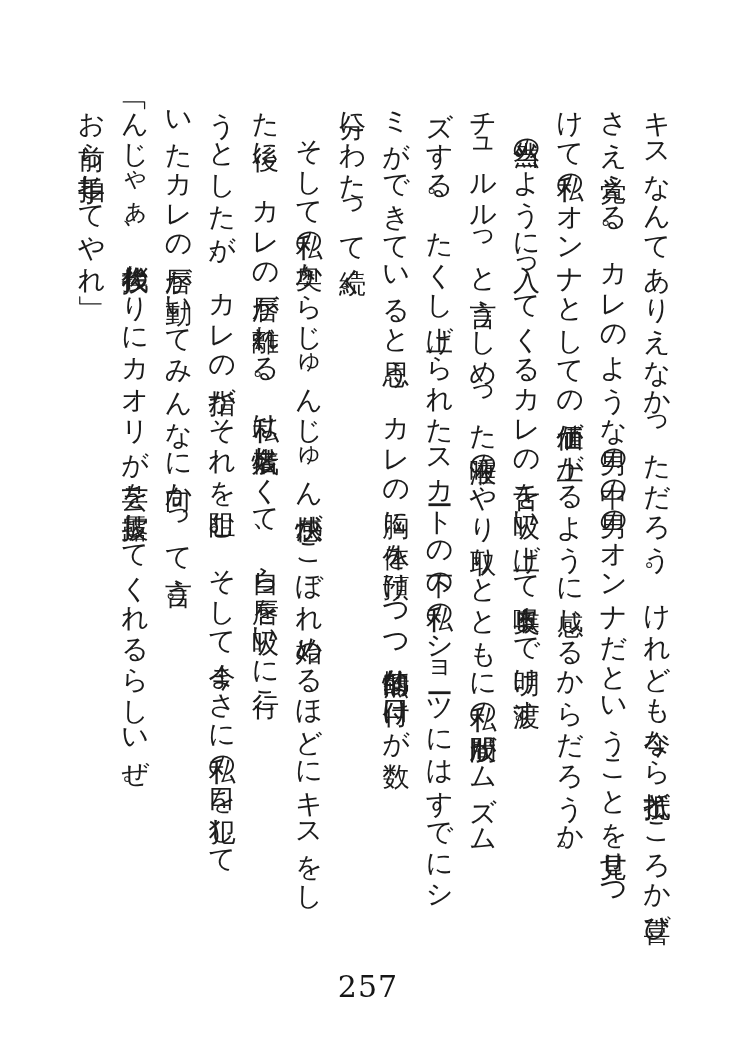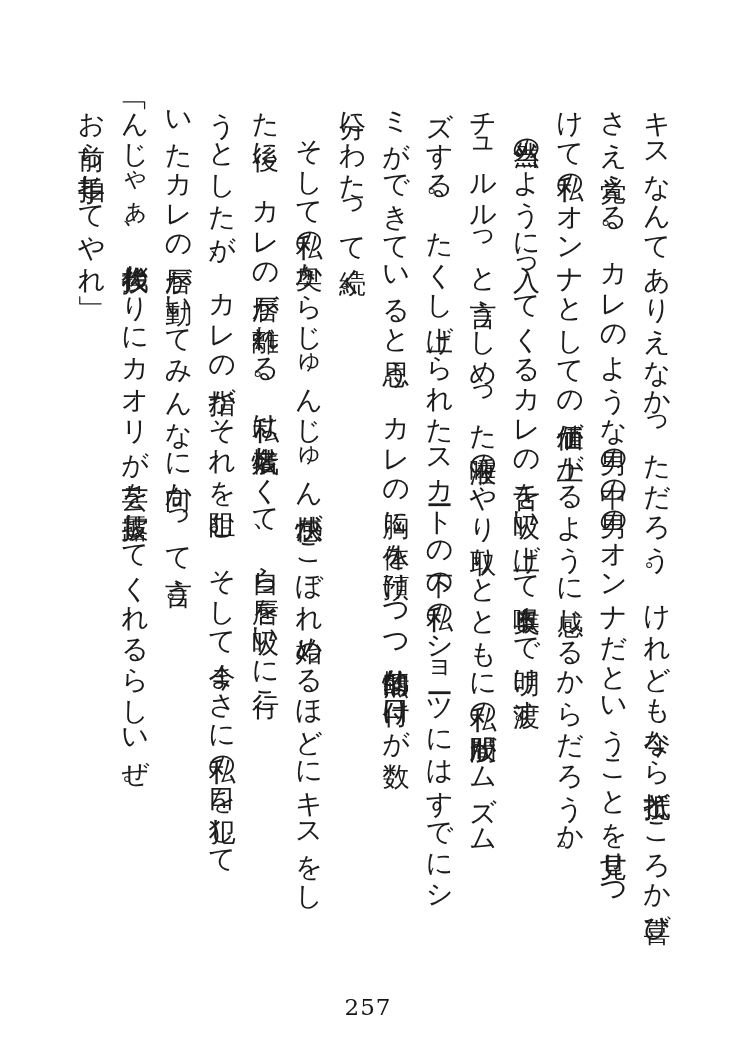--- a/index.html
+++ b/index.html
@@ -33,25 +33,25 @@
   }
   .vcol {
     margin: 0;
     padding: 0;
     line-height: 43.5px; 
     height: 100%;
     white-space: pre;
   }
   .page-number {
     position: absolute;
-    bottom: 20px;
+    bottom: 36px;
     left: 0;
     width: 100%;
     text-align: center;
-    font-size: 23px;
+    font-size: 30px;
     color: #161616;
     letter-spacing: 1px;
   }
 </style>
 </head>
 <body style="background: rgb(255, 255, 255);">
 
 <div class="page">
   <div class="text-area" style="color: rgb(28, 28, 28);">
     <p class="vcol">キスなんてありえなかっただろう。けれども今なら抵抗どころか喜び</p>

